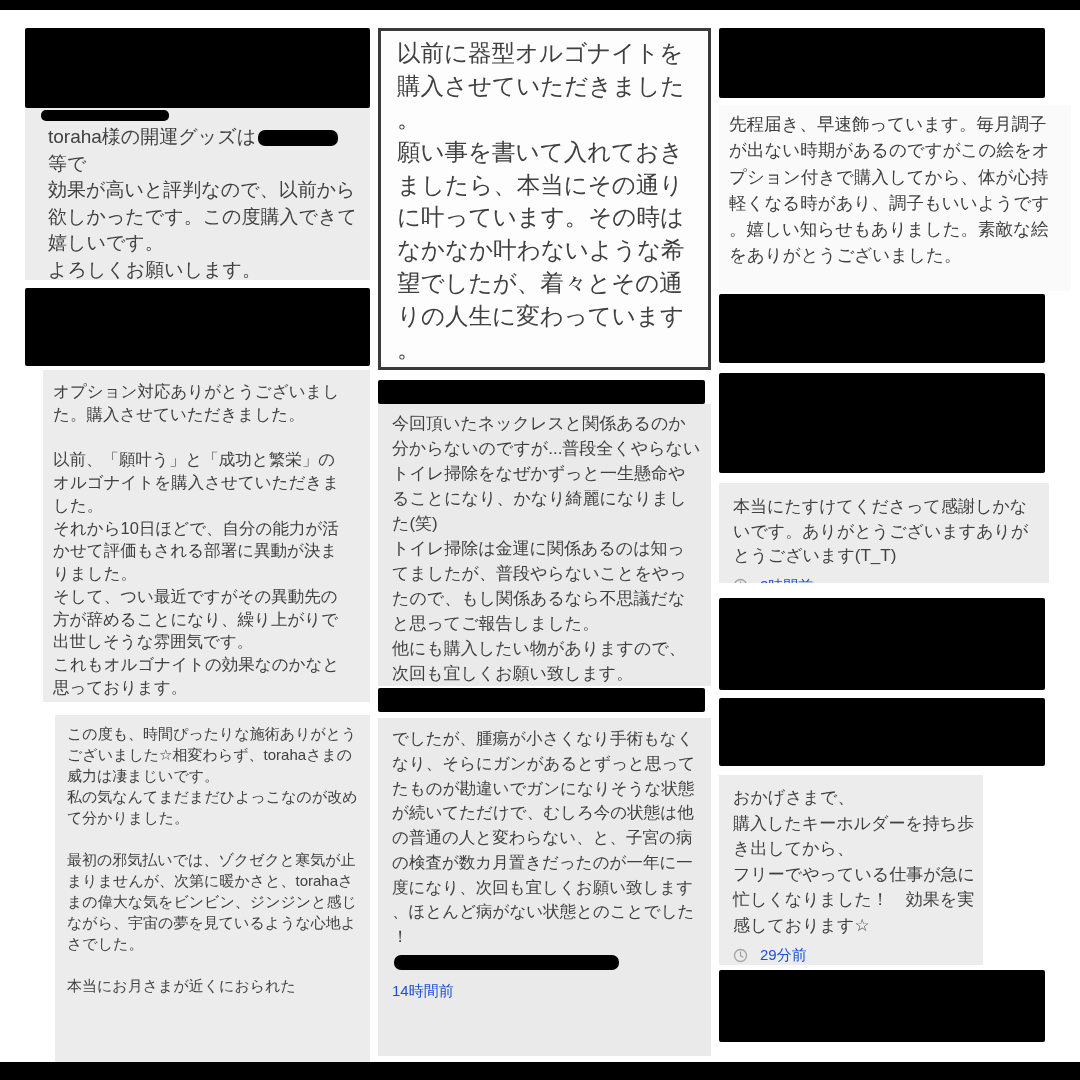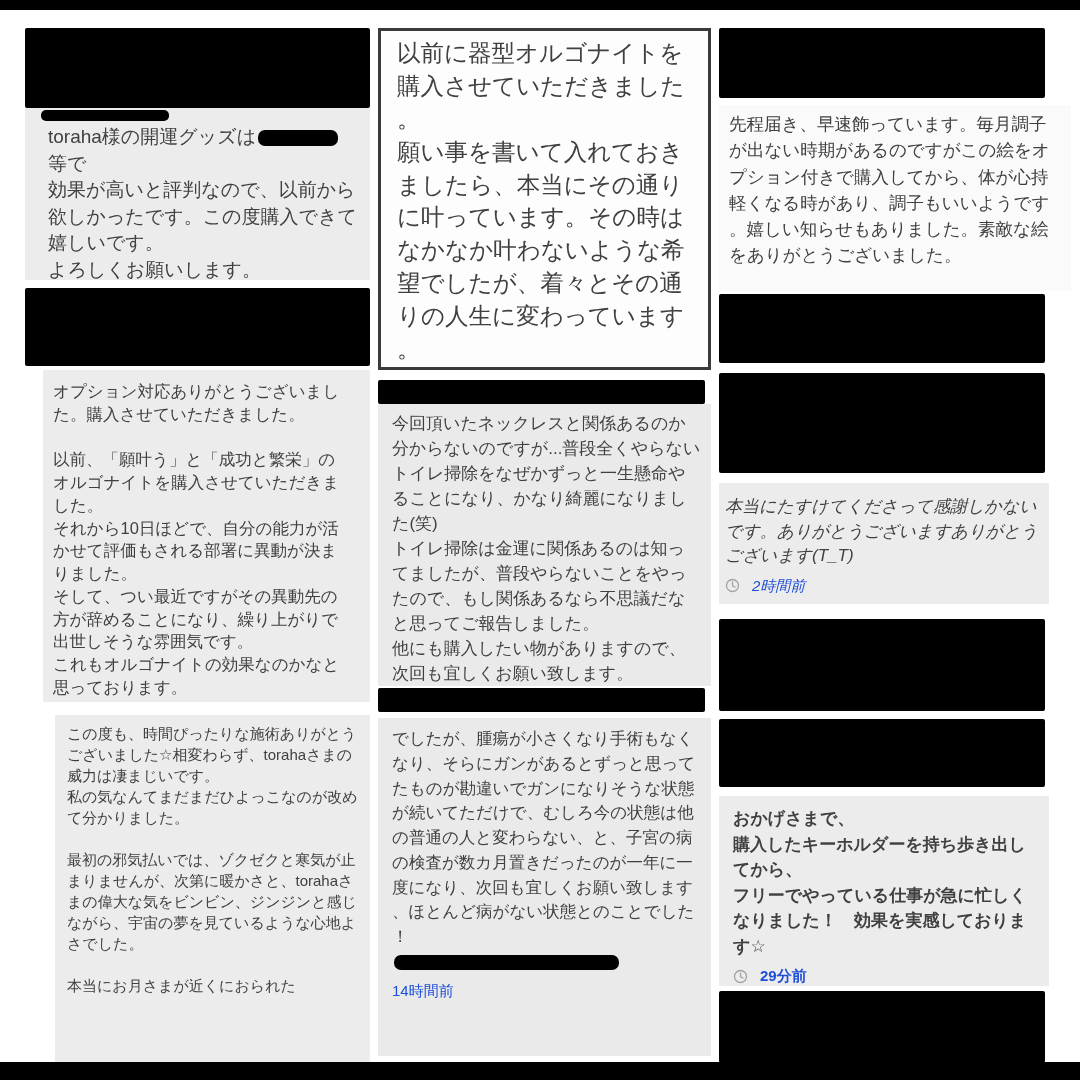--- a/index.html
+++ b/index.html
@@ -37,22 +37,22 @@
 
   
   #r1c2{height:342px;background:#fdfdfd;border:3px solid #3a3a3a;padding:6px 12px 0 16px;font-size:23.5px;line-height:1.4;}
   #r2c2{height:282px;background:#eaeaea;padding:8px 10px 0 14px;font-size:17px;line-height:1.47;}
   #r3c2{height:338px;background:#eaeaea;padding:8px 10px 0 14px;font-size:16.5px;line-height:1.5;}
   #r3c2 .inline-redact{width:225px;}
   #r1c1 .inline-redact{width:80px;height:16px;}
 
   
   #r1c3{height:186px;width:352px;background:#fafafa;padding:6px 8px 0 10px;font-size:17.5px;line-height:1.5;}
-  #r2c3{height:121px;width:330px;padding:12px 8px 0 6px;font-size:17px;line-height:1.45;font-style:italic;}
-  #r3c3{height:190px;width:330px;padding:10px 8px 0 14px;font-size:17px;line-height:1.5;font-weight:bold;}
+  #r2c3{height:100px;width:330px;padding:12px 8px 0 14px;font-size:17px;line-height:1.45;}
+  #r3c3{height:190px;width:264px;padding:10px 8px 0 14px;font-size:17px;line-height:1.5;}
 </style>
 </head>
 <body>
 
 <div id="stage">
 
   <div id="top-bar" class="bar"></div>
 
   <div id="col1" class="col">
     <div class="redact" style="height:80px;"></div>

